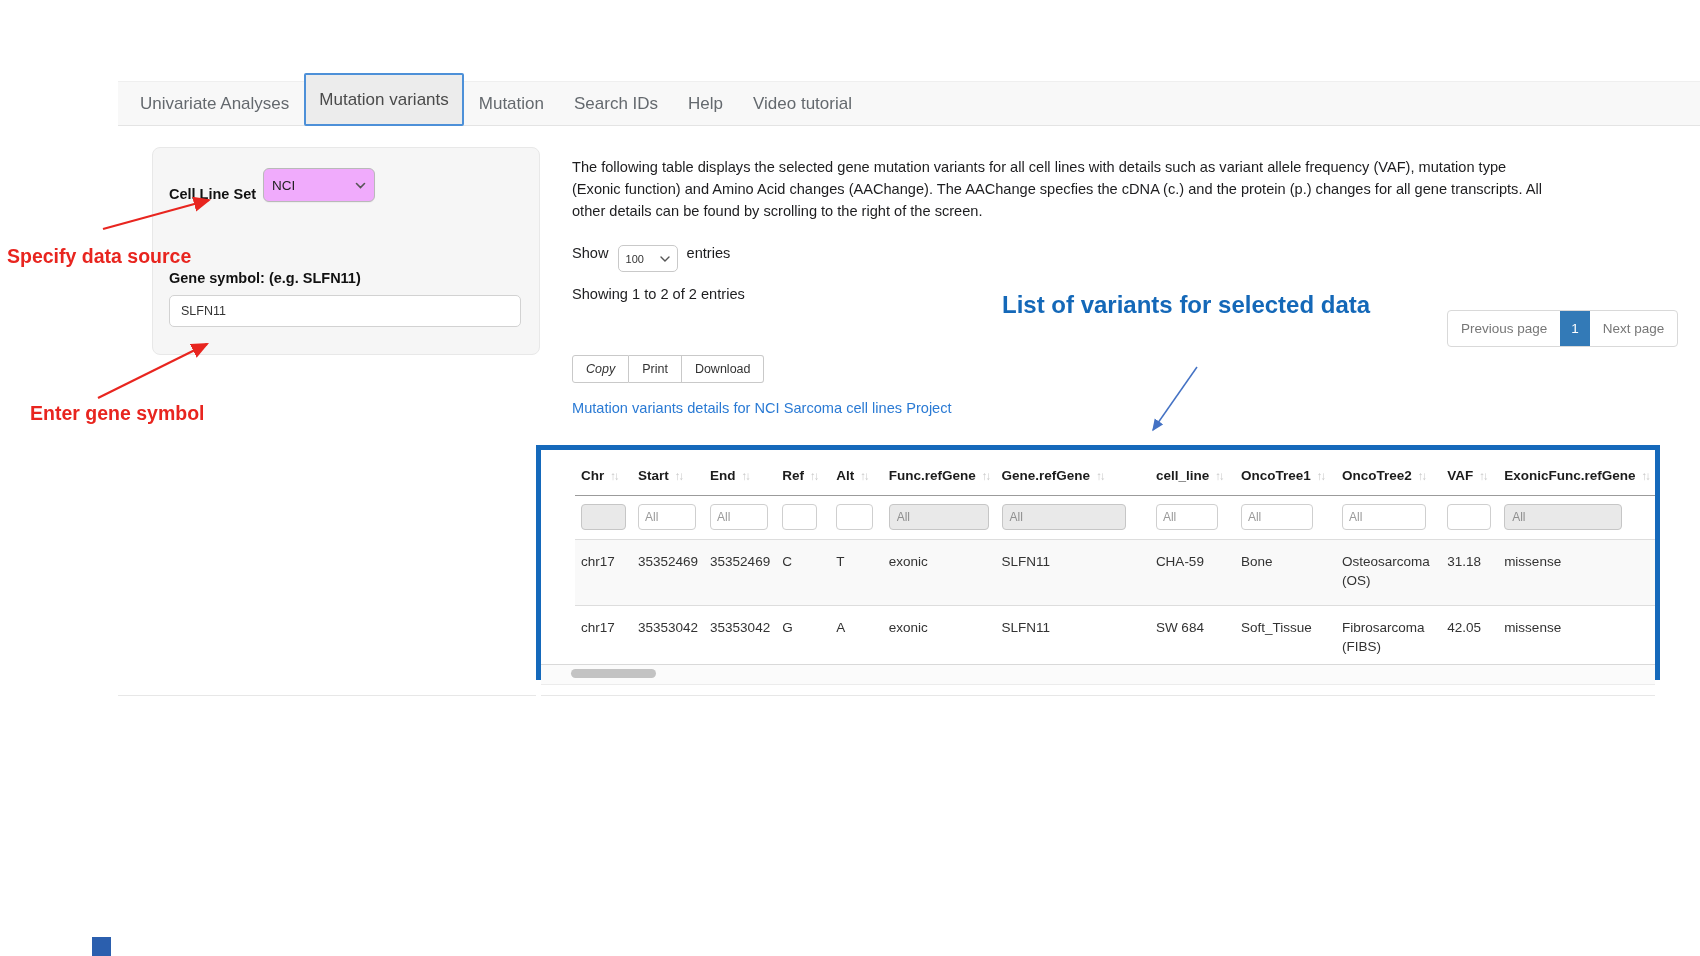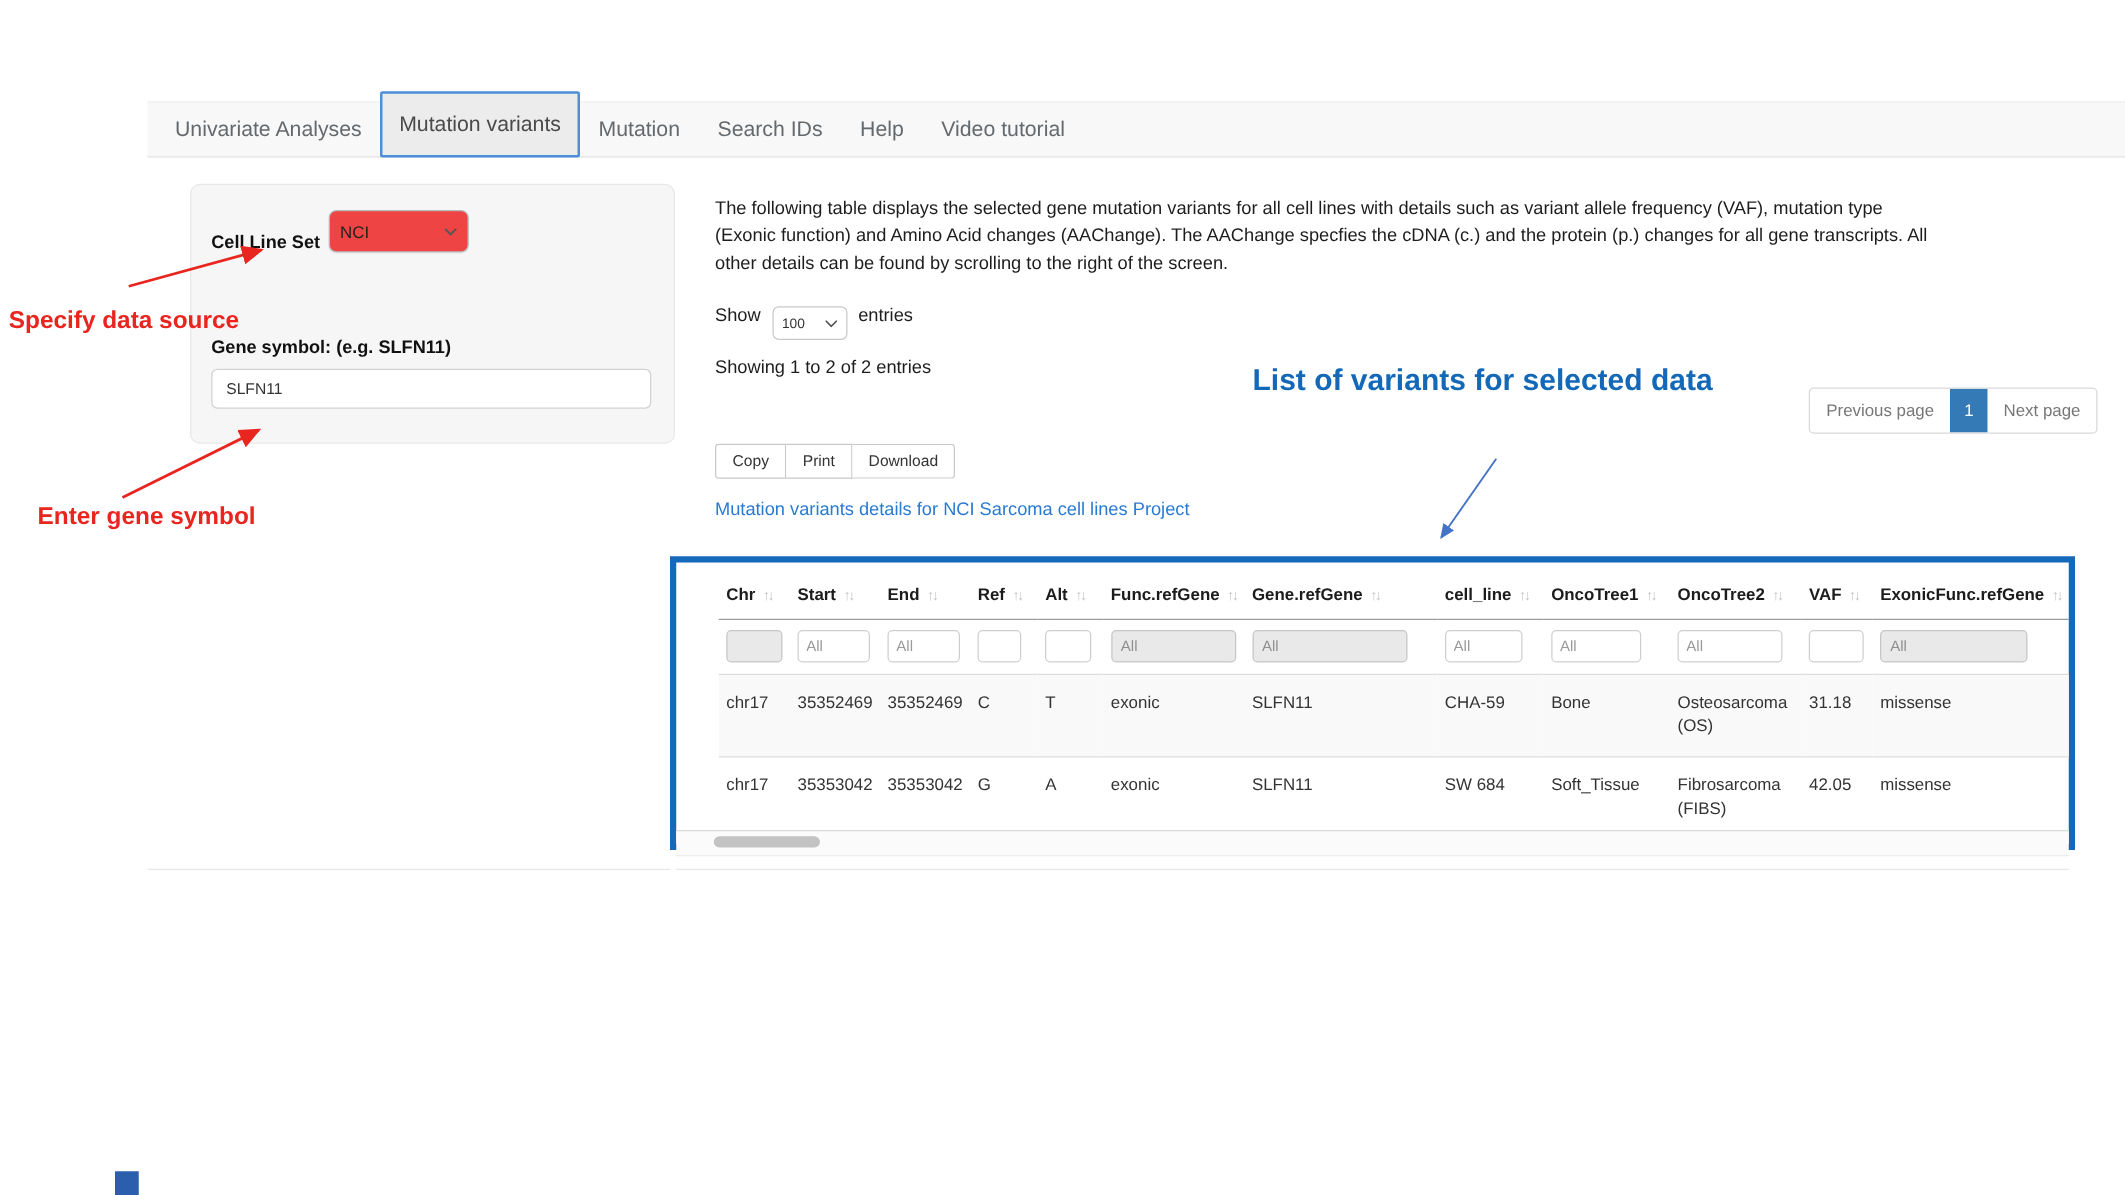--- a/index.html
+++ b/index.html
@@ -13,21 +13,21 @@
   .tab{display:flex;align-items:center;height:45px;padding:0 15px;font-size:17px;color:#64696e;cursor:pointer;}
   .tab.active{height:53px;margin-top:-8px;background:#ececec;border:2px solid #4d90d8;border-radius:2px;
               color:#4a4a4a;padding:0 13px;box-sizing:border-box;}
 
   
   .panel{position:absolute;left:152px;top:147px;width:388px;height:208px;background:#f6f6f6;
          border:1px solid #e8e8e8;border-radius:8px;box-sizing:border-box;}
   .cls-row{position:absolute;left:16px;top:20px;display:flex;align-items:flex-end;}
   .cls-label{font-weight:bold;font-size:14.5px;color:#111;margin-right:7px;}
   .mac-select{display:inline-flex;align-items:center;justify-content:space-between;width:112px;height:27px;
-              background:#ef4444;border:1px solid #b9b9b9;border-radius:6px;padding:16px 8px;box-sizing:border-box;
+              background:#f0abfc;border:1px solid #b9b9b9;border-radius:6px;padding:16px 8px;box-sizing:border-box;
               font-size:13.5px;color:#222;cursor:pointer;box-shadow:0 1px 1px rgba(0,0,0,.04);}
   .gene-label{position:absolute;left:16px;top:122px;font-weight:bold;font-size:14.5px;color:#111;}
   .gene-input{position:absolute;left:16px;top:147px;width:352px;height:32px;border:1px solid #d2d2d2;
               border-radius:5px;padding:0 11px;box-sizing:border-box;font-size:12.5px;color:#333;
               font-family:"Liberation Sans",sans-serif;background:#fff;}
 
   
   .red-note{position:absolute;color:#e8251f;font-weight:bold;font-size:19.5px;}
   .blue-heading{position:absolute;left:1002px;top:286px;color:#1468b8;font-weight:bold;font-size:24px;line-height:37px;}
   .overlay{position:absolute;left:0;top:0;pointer-events:none;}
@@ -35,21 +35,21 @@
   
   .desc{position:absolute;left:572px;top:141px;width:975px;font-size:14.6px;line-height:22.4px;color:#1d1d1f;}
   .show-row{position:absolute;left:572px;top:245px;display:flex;align-items:flex-start;font-size:14.6px;color:#1d1d1f;}
   .len-select{display:inline-flex;align-items:center;justify-content:space-between;width:60px;height:27px;
               border:1px solid #c9c9c9;border-radius:5px;background:#fff;margin:0 9px;padding:0 7px;
               box-sizing:border-box;font-size:11px;color:#333;cursor:pointer;}
   .showing{position:absolute;left:572px;top:286px;font-size:14.6px;color:#1d1d1f;}
   .btn-group{position:absolute;left:572px;top:355px;display:flex;}
   .xbtn{height:28px;padding:0 13px;background:#fff;border:1px solid #c9c9c9;border-left-width:0;
         font-size:12.5px;color:#333;font-family:"Liberation Sans",sans-serif;cursor:pointer;}
-  .xbtn:first-child{border-left-width:1px;border-radius:3px 0 0 3px;}
+  .xbtn:first-child{border-left-width:1px;border-radius:3px 0 0 3px;font-style:italic;}
   .xbtn:last-child{border-radius:0 3px 3px 0;}
   .caption{position:absolute;left:572px;top:400px;font-size:14.6px;color:#2a7ad4;}
 
   
   .pager{position:absolute;left:1447px;top:310px;height:35px;display:flex;align-items:stretch;
          border:1px solid #d9d9d9;border-radius:4px;background:#fff;overflow:hidden;}
   .pg{display:flex;align-items:center;padding:0 13px;font-size:13.5px;color:#777;cursor:pointer;}
   .pg.active{background:#337ab7;color:#fff;padding:0 11px;}
 
   

